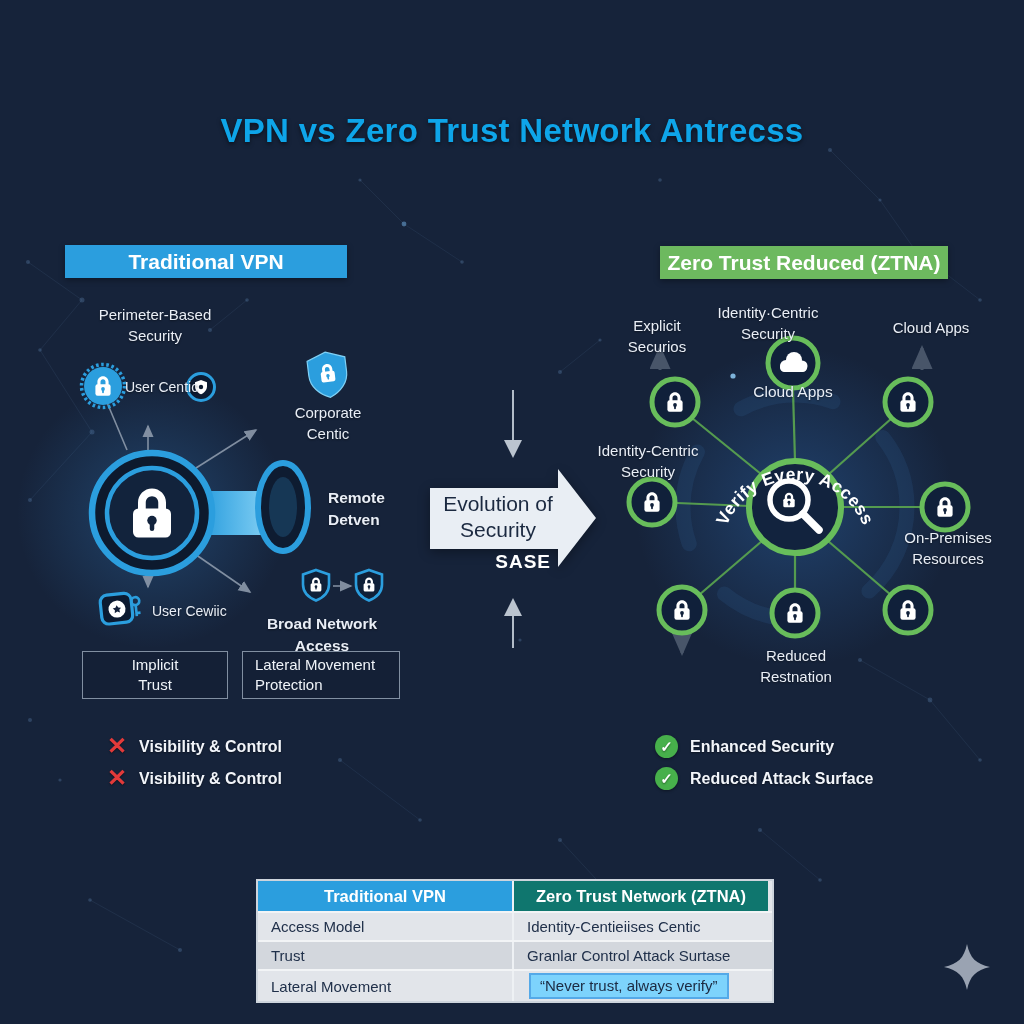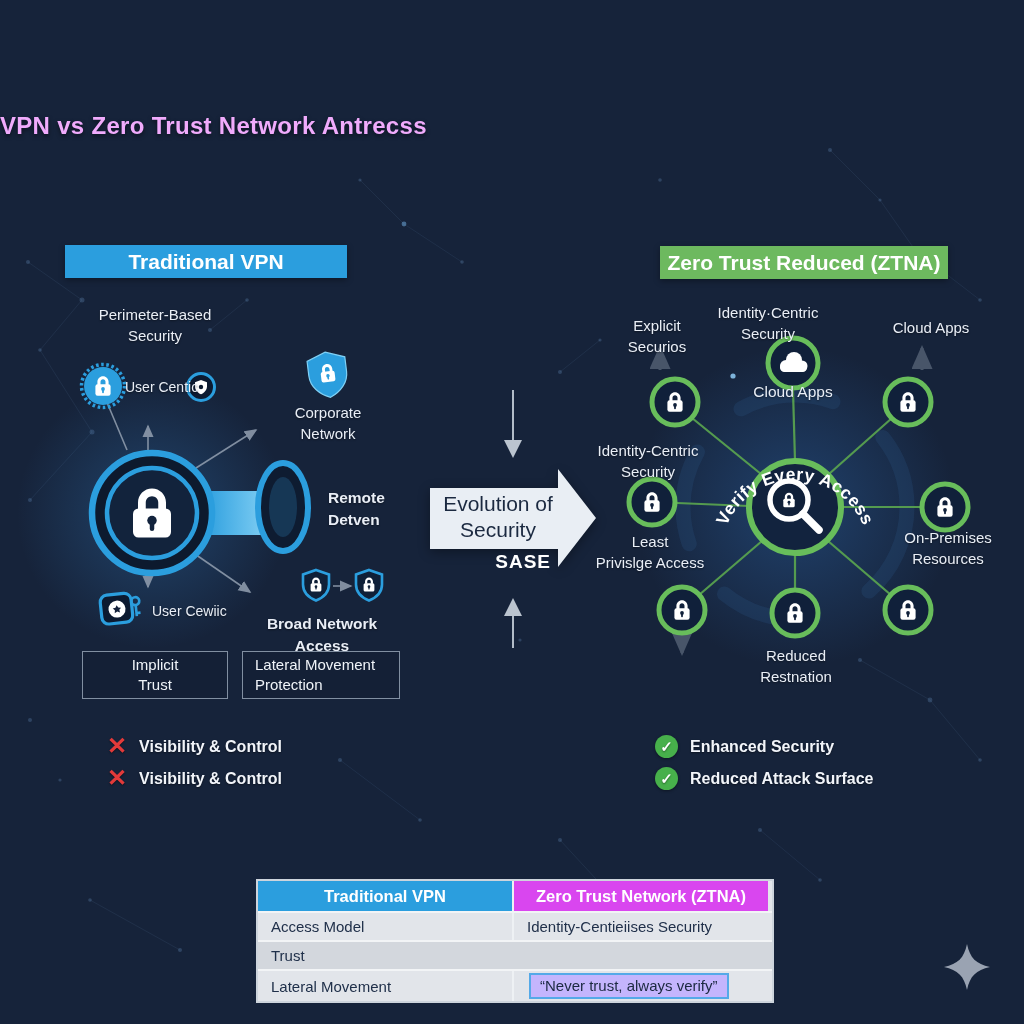--- a/index.html
+++ b/index.html
@@ -2,22 +2,22 @@
 <html><head>
 <meta charset="utf-8">
 <style>
   html,body{margin:0;padding:0;background:#0d1729;}
   #canvas{position:relative;width:1024px;height:1024px;overflow:hidden;
     background:#16233a;font-family:"Liberation Sans",sans-serif;}
   svg.layer{position:absolute;inset:0;}
   .lbl{position:absolute;color:#e9eef6;font-size:15px;line-height:1.42;
     text-align:center;text-shadow:0 1px 2px rgba(0,0,0,.45);}
   .lbl span{display:block;}
-  .title{position:absolute;left:0;top:112px;width:100%;text-align:left;
-    color:#f0abfc;font-size:24px;font-weight:bold;letter-spacing:.3px;
+  .title{position:absolute;left:0;top:112px;width:100%;text-align:center;
+    color:#0ea5e9;font-size:33px;font-weight:bold;letter-spacing:.3px;
     text-shadow:0 2px 4px rgba(0,0,0,.5);}
   .banner{position:absolute;height:33px;display:flex;align-items:center;
     justify-content:center;color:#fff;font-weight:bold;font-size:21px;
     box-shadow:0 2px 6px rgba(0,0,0,.35);}
   .banner.blue{left:65px;top:245px;width:282px;background:#2b9ede;}
   .banner.green{left:660px;top:246px;width:288px;background:#6db95f;}
   .kbox{position:absolute;top:651px;width:144px;height:46px;
     border:1px solid rgba(165,180,198,.75);background:rgba(18,30,50,.35);
     display:flex;flex-direction:column;justify-content:center;
     color:#f0f4f9;font-size:15px;line-height:1.35;}
@@ -32,28 +32,28 @@
   .evo{position:absolute;left:428px;top:491px;width:140px;text-align:center;
     color:#1b2940;font-weight:normal;font-size:21px;line-height:1.24;}
   .sase{position:absolute;left:455px;top:551px;width:96px;text-align:right;
     color:#fff;font-weight:bold;font-size:19px;letter-spacing:1px;}
   .tbl{position:absolute;left:256px;top:879px;width:514px;
     border:2px solid #cdd4dc;background:#e2e5ea;font-size:15px;color:#20304a;}
   .tbl .hrow{display:grid;grid-template-columns:254px 256px;height:30px;}
   .tbl .hcell{display:flex;align-items:center;justify-content:center;
     color:#fff;font-weight:bold;font-size:16.5px;}
   .tbl .hcell.blue{background:#2b9ede;}
-  .tbl .hcell.green{background:#d946ef;border-left:2px solid #eef1f4;}
+  .tbl .hcell.green{background:#0f766e;border-left:2px solid #eef1f4;}
   .tbl .row{display:grid;grid-template-columns:254px 256px;height:27px;
     border-top:2px solid #f2f4f6;}
   .tbl .row.alt{background:#d3d7dd;}
   .tbl .cell{display:flex;align-items:center;padding-left:13px;overflow:hidden;white-space:nowrap;}
   .tbl .cell.v{border-left:2px solid #eef1f4;}
   .tbl .row.last{height:30px;}
-  .quote{background:#c4b5fd;border:2px solid #54a9e8;padding:0 9px;line-height:22px;
+  .quote{background:#7dd3fc;border:2px solid #54a9e8;padding:0 9px;line-height:22px;
     font-size:15px;color:#1b2940;margin-left:2px;white-space:nowrap;}
 </style>
 </head>
 <body>
 
 <div id="canvas">
 
   <svg class="layer" width="1024" height="1024" viewBox="0 0 1024 1024">
     <defs>
       <symbol id="sym-lock" viewBox="0 0 24 24">
@@ -262,21 +262,21 @@
   <div class="banner blue">Traditional VPN</div>
   <div class="banner green">Zero Trust Reduced (ZTNA)</div>
 
   <div class="lbl" style="left:70px;top:304px;width:170px;">
     <span>Perimeter-Based</span>
     <span>Security</span>
   </div>
   <div class="lbl" style="left:125px;top:378px;font-size:14px;">User Centic</div>
   <div class="lbl" style="left:280px;top:402px;width:96px;">
     <span>Corporate</span>
-    <span>Network</span>
+    <span>Centic</span>
   </div>
   <div class="lbl" style="left:328px;top:487px;width:92px;text-align:left;font-size:15.5px;font-weight:600;">
     <span>Remote</span>
     <span>Detven</span>
   </div>
   <div class="lbl" style="left:152px;top:602px;font-size:14px;">User Cewiic</div>
   <div class="lbl" style="left:243px;top:613px;width:158px;font-size:15.5px;font-weight:600;">Broad Network Access</div>
 
   <div class="kbox c" style="left:82px;">
     <span>Implicit</span>
@@ -308,24 +308,20 @@
   </div>
   <div class="lbl" style="left:688px;top:302px;width:160px;">
     <span>Identity·Centric</span>
     <span>Security</span>
   </div>
   <div class="lbl" style="left:868px;top:317px;width:126px;">Cloud Apps</div>
   <div class="lbl" style="left:733px;top:381px;width:120px;font-size:15.5px;">Cloud Apps</div>
   <div class="lbl" style="left:570px;top:440px;width:156px;">
     <span>Identity-Centric</span>
     <span>Security</span>
-  </div>
-  <div class="lbl" style="left:572px;top:531px;width:156px;">
-    <span>Least</span>
-    <span>Privislge Access</span>
   </div>
   <div class="lbl" style="left:870px;top:527px;width:156px;">
     <span>On-Premises</span>
     <span>Resources</span>
   </div>
   <div class="lbl" style="left:726px;top:645px;width:140px;">
     <span>Reduced</span>
     <span>Restnation</span>
   </div>
 
@@ -338,24 +334,25 @@
     <span>Reduced Attack Surface</span>
   </div>
 
   <div class="tbl">
     <div class="hrow">
       <div class="hcell blue">Traditional VPN</div>
       <div class="hcell green">Zero Trust Network (ZTNA)</div>
     </div>
     <div class="row">
       <div class="cell">Access Model</div>
-      <div class="cell v">Identity-Centieiises Security</div>
+      <div class="cell v">Identity-Centieiises Centic</div>
     </div>
     <div class="row alt">
       <div class="cell">Trust</div>
+      <div class="cell v">Granlar Control Attack Surtase</div>
     </div>
     <div class="row last">
       <div class="cell">Lateral Movement</div>
       <div class="cell v">
         <span class="quote">“Never trust, always verify”</span>
       </div>
     </div>
   </div>
 
 </div>

